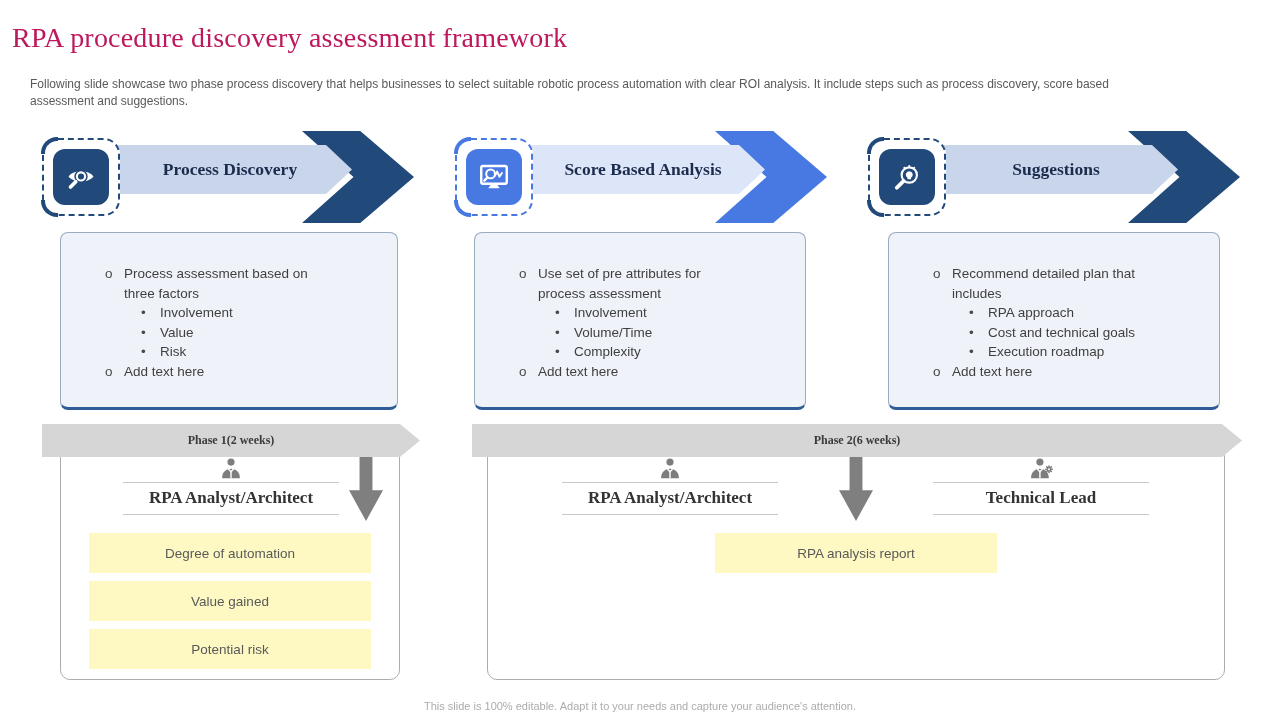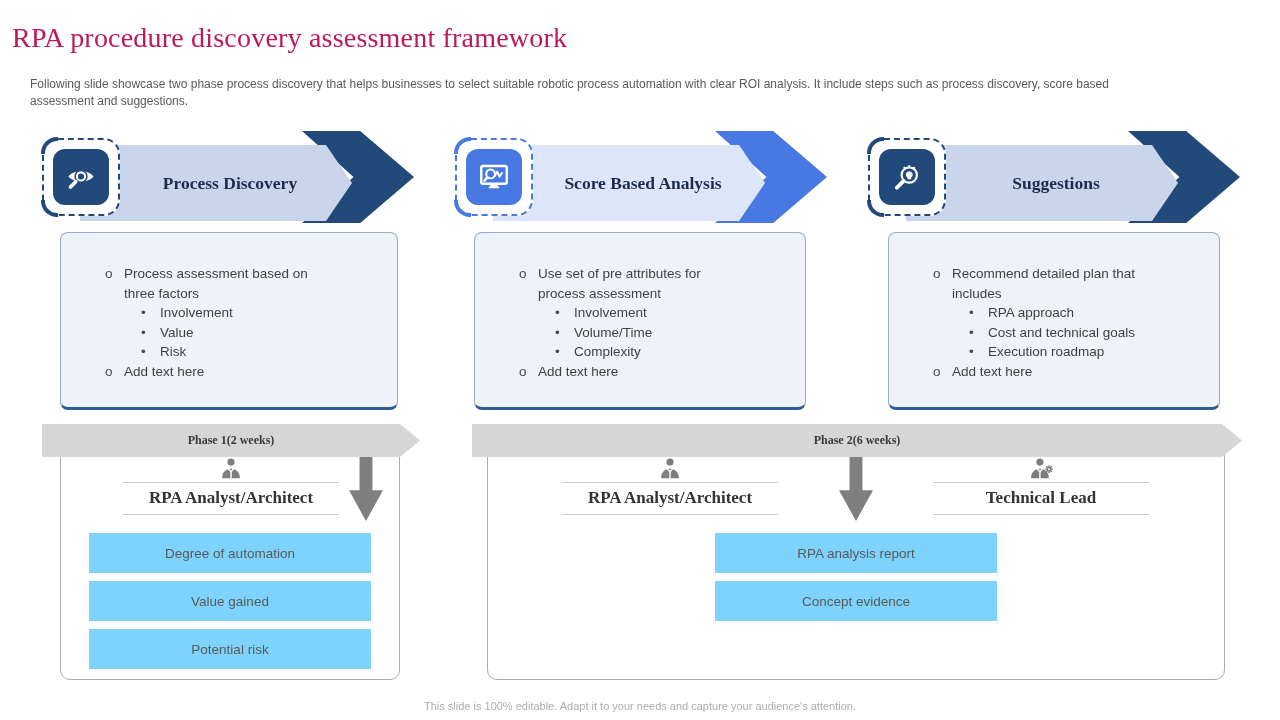--- a/index.html
+++ b/index.html
@@ -8,21 +8,21 @@
 
   
   .title{position:absolute;left:12px;top:22px;font-family:"Liberation Serif",serif;
          font-size:28px;font-weight:500;color:#be185d;letter-spacing:.2px;}
   .subtitle{position:absolute;left:30px;top:76px;width:1085px;font-size:12px;line-height:1.38;color:#595959;}
 
   
   .hdr{position:absolute;top:131px;width:372px;height:92px;}
   .chev{position:absolute;right:0;top:0;width:112px;height:92px;
         clip-path:polygon(0 0,52% 0,100% 50%,52% 100%,0 100%,46% 50%);}
-  .hbar{position:absolute;left:38px;top:14px;right:62px;height:76px;display:flex;align-items:center;
+  .hbar{position:absolute;left:38px;top:14px;right:62px;height:49px;display:flex;align-items:center;
         justify-content:center;padding-left:52px;padding-right:24px;
         clip-path:polygon(0 0,calc(100% - 26px) 0,100% 50%,calc(100% - 26px) 100%,0 100%);
         font-family:"Liberation Serif",serif;font-weight:bold;font-size:17.5px;color:#1b2b4c;z-index:2;}
   .tile{position:absolute;left:0;top:7px;width:78px;height:78px;background:#fff;border-radius:16px;
         border:2px dashed #21497A;box-sizing:border-box;z-index:3;}
   .tile.blue{border-color:#4879E2;}
   .itile{position:absolute;inset:9px;border-radius:12px;background:#21497A;display:flex;
          align-items:center;justify-content:center;}
   .itile.blue{background:#4879E2;}
   .br{position:absolute;width:17px;height:17px;box-sizing:border-box;border:0 solid #21497A;}
@@ -48,21 +48,21 @@
 
   
   .panel{position:absolute;top:447px;height:233px;background:#fff;border:1px solid #ACACAC;
          border-radius:10px;box-sizing:border-box;z-index:1;}
   .role{position:absolute;width:216px;text-align:center;}
   .ricon{height:26px;line-height:0;}
   .rname{border-top:1px solid #C9C9C9;border-bottom:1px solid #C9C9C9;padding:5px 0 6px;
          font-family:"Liberation Serif",serif;font-weight:bold;font-size:17px;color:#333;}
   .darr{position:absolute;width:34px;height:64px;background:#7F7F7F;
         clip-path:polygon(31% 0,69% 0,69% 52%,100% 52%,50% 100%,0 52%,31% 52%);}
-  .gbox{position:absolute;width:282px;height:40px;background:#7dd3fc;display:flex;align-items:center;
+  .gbox{position:absolute;width:282px;height:40px;background:#fef9c3;display:flex;align-items:center;
         justify-content:center;font-size:13.5px;color:#595959;}
 
   .footer{position:absolute;left:0;right:0;top:700px;text-align:center;font-size:11px;color:#ACACAC;}
 </style>
 </head>
 <body>
 
 <div class="slide">
 
   <div class="title">RPA procedure discovery assessment framework</div>
@@ -241,21 +241,20 @@
             <line x1="17.3" y1="10.1" x2="21.5" y2="14.3"></line>
             <line x1="21.5" y1="10.1" x2="17.3" y2="14.3"></line>
           </g>
           <circle cx="19.4" cy="12.2" r="1.9" fill="#7D7D7D"></circle>
           <circle cx="19.4" cy="12.2" r="0.9" fill="#fff"></circle>
         </svg>
       </div>
       <div class="rname">Technical Lead</div>
     </div>
     <div class="gbox" style="left:227px;top:85px">RPA analysis report</div>
-    <div class="gbox" style="left:227px;top:133px">Concept evidence</div>
   </div>
 
   <div class="pbar" style="left:42px;width:378px">
     <span>Phase 1(2 weeks)</span>
   </div>
   <div class="pbar" style="left:472px;width:770px">
     <span>Phase 2(6 weeks)</span>
   </div>
 
   <div class="footer">This slide is 100% editable. Adapt it to your needs and capture your audience's attention.</div>

